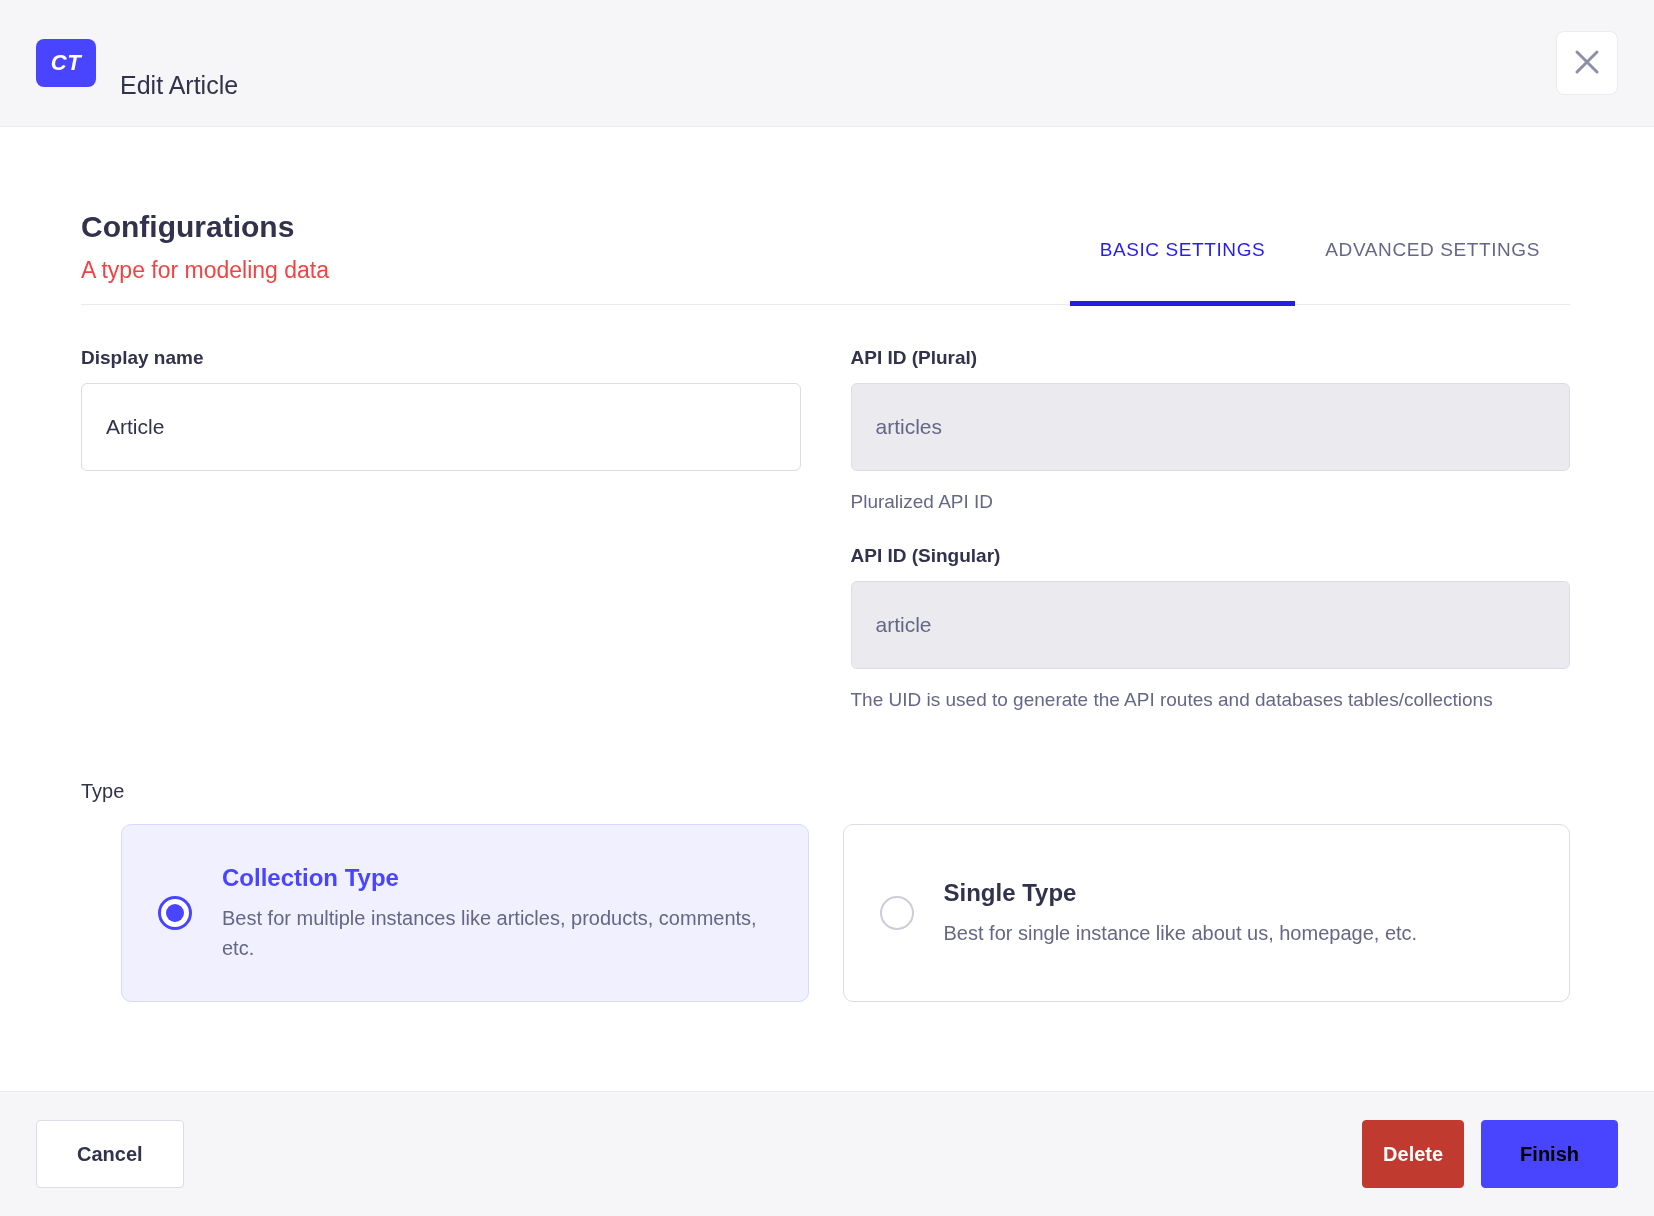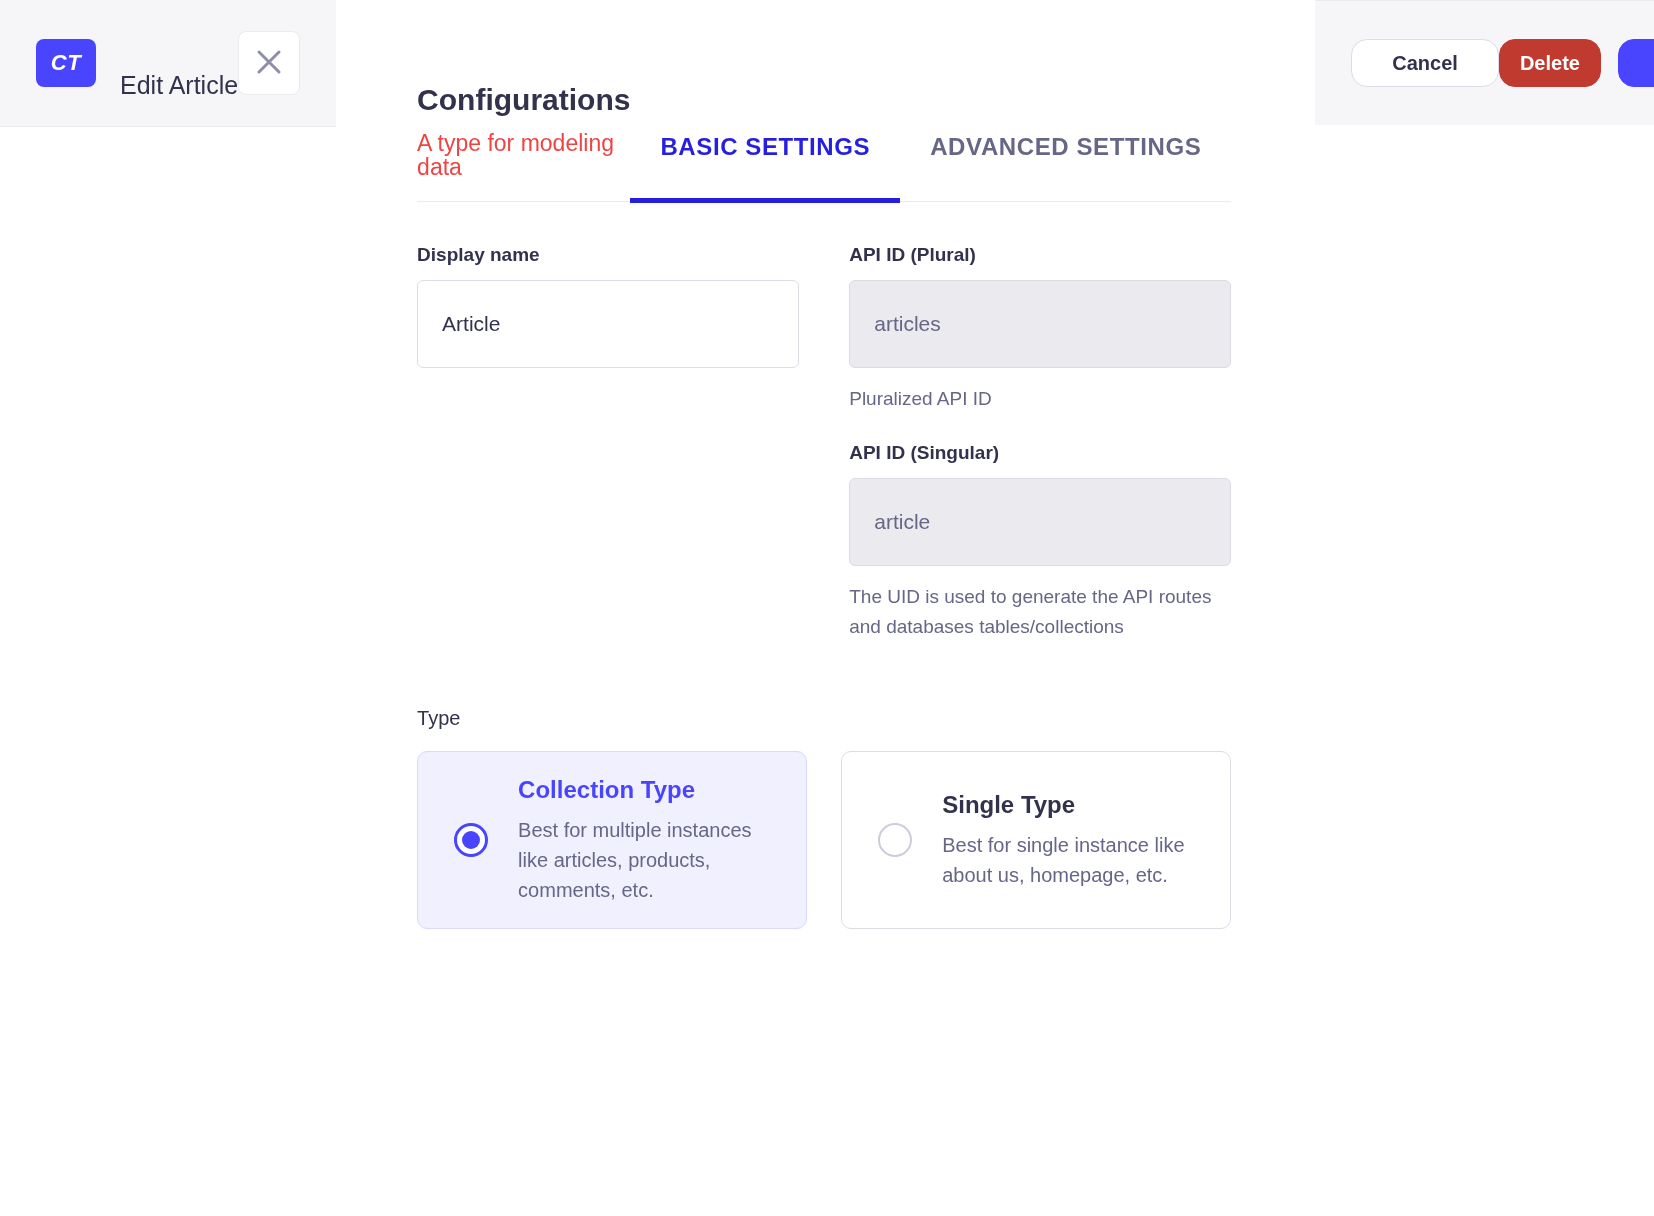--- a/index.html
+++ b/index.html
@@ -4,21 +4,21 @@
 <style>
   * { box-sizing: border-box; margin: 0; padding: 0; }
   html, body { width: 1654px; }
   body {
     font-family: "Liberation Sans", sans-serif;
     background: #ffffff;
     -webkit-font-smoothing: antialiased;
   }
   .modal {
     width: 1654px; height: 1216px;
-    display: flex; 
+    display: flex; flex-direction: column;
     background: #ffffff; overflow: hidden;
   }
 
   
   .modal-header {
     flex: none; height: 127px;
     background: #F6F6F9;
     border-bottom: 1px solid #EAEAEF;
     display: flex; align-items: center;
     padding: 0 36px;
@@ -58,21 +58,21 @@
     font-weight: bold; color: #32324D;
   }
   .section-subtitle {
     margin-top: 14px; margin-bottom: 22px;
     font-size: 23px; line-height: 24px; color: #ef4444;
   }
   .tabs { display: flex; }
   .tab {
     position: relative;
     padding: 0 30px 42px;
-    font-size: 24px; line-height: 24px; font-weight: bold;
+    font-size: 19px; line-height: 24px; font-weight: normal;
     letter-spacing: 0.6px; color: #666687;
     cursor: pointer; white-space: nowrap;
   }
   .tab.active { color: #271FE0; }
   .tab.active::after {
     content: ""; position: absolute; left: 0; right: 0; bottom: -2px;
     height: 5px; background: #271FE0;
   }
 
   .form-grid {
@@ -110,21 +110,21 @@
   .type-grid {
     display: grid; grid-template-columns: 1fr 1fr; column-gap: 34px;
   }
   .type-card {
     height: 178px; border-radius: 10px;
     border: 1px solid #DCDCE4; background: #ffffff;
     display: flex; align-items: center;
     padding: 0 30px 0 36px;
     cursor: pointer;
   }
-  .type-card.selected { background: #F0F0FF; border-color: #D9D8FF; }
+  .type-card.selected { background: #F0F0FF; border-color: #D9D8FF; margin-left: 40px; }
   .radio {
     flex: none; width: 34px; height: 34px; border-radius: 50%;
     margin-right: 30px; background: #ffffff;
     display: flex; align-items: center; justify-content: center;
   }
   .radio.checked { border: 3px solid #4945FF; }
   .radio.checked .radio-dot {
     width: 18px; height: 18px; border-radius: 50%; background: #4945FF;
   }
   .radio.unchecked { border: 2px solid #CDCDD9; }
@@ -139,21 +139,21 @@
   }
 
   
   .modal-footer {
     flex: none; height: 125px;
     background: #F6F6F9; border-top: 1px solid #EAEAEF;
     display: flex; align-items: center;
     padding: 0 36px;
   }
   .btn {
-    height: 48px; border-radius: 16px;
+    height: 68px; border-radius: 4px;
     font-size: 20px; font-weight: bold;
     font-family: "Liberation Sans", sans-serif;
     display: flex; align-items: center; justify-content: center;
     cursor: pointer;
   }
   .btn-cancel {
     padding: 0 40px; background: #ffffff;
     border: 1px solid #DCDCE4; color: #32324D;
   }
   .footer-right { margin-left: auto; display: flex; gap: 17px; }

